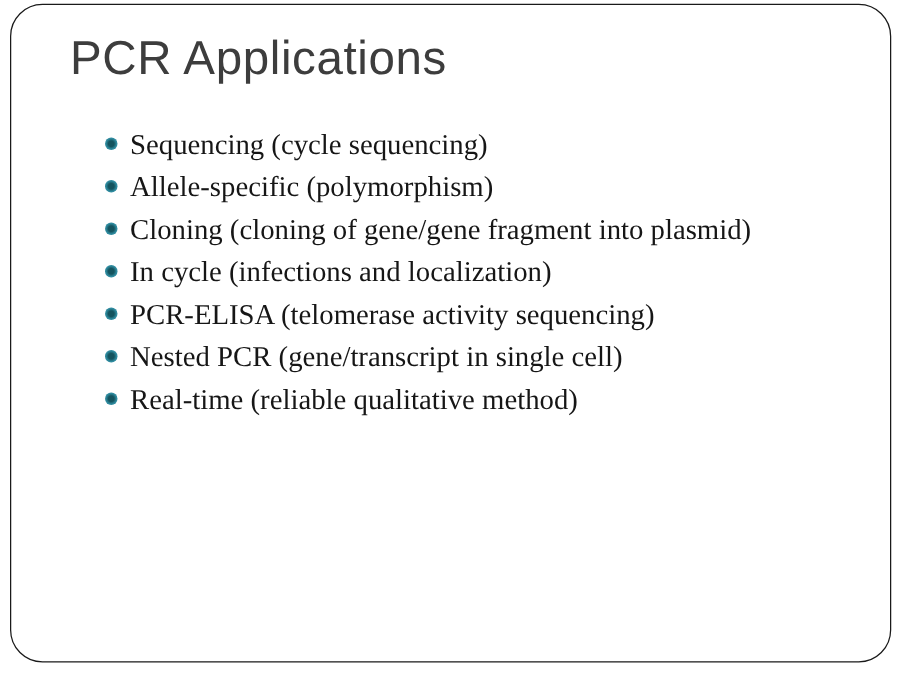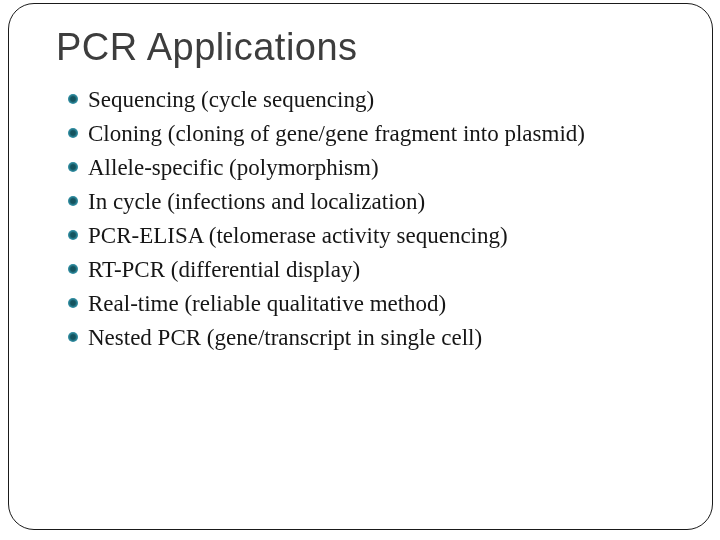--- a/index.html
+++ b/index.html
@@ -36,21 +36,21 @@
     letter-spacing: 0.5px;
     line-height: 46px;
     color: var(--title-color, #3d3d3d);
     white-space: nowrap;
   }
   .bullet-list {
     position: absolute;
     left: 64px;
     top: 83px;
     width: 600px;
-    margin: 0;
+    margin: 16px;
     padding: 0;
     list-style: none;
   }
   .bullet-list li {
     position: relative;
     padding-left: 24px;
     font-size: 23px;
     line-height: 34px;
     color: var(--body-color, #161616);
     white-space: nowrap;
@@ -75,40 +75,36 @@
 <div class="canvas">
   <div class="slide-border"></div>
   <div class="slide-title">PCR Applications</div>
   <ul class="bullet-list">
       <li>
     <span class="bullet"></span>
     <span>Sequencing (cycle sequencing)</span>
   </li>
       <li>
     <span class="bullet"></span>
-    <span>Cloning (cloning of gene/gene fragment into plasmid)</span>
+    <span>Allele-specific (polymorphism)</span>
   </li>
       <li>
     <span class="bullet"></span>
-    <span>Allele-specific (polymorphism)</span>
+    <span>Cloning (cloning of gene/gene fragment into plasmid)</span>
   </li>
       <li>
     <span class="bullet"></span>
     <span>In cycle (infections and localization)</span>
   </li>
       <li>
     <span class="bullet"></span>
     <span>PCR-ELISA (telomerase activity sequencing)</span>
   </li>
       <li>
     <span class="bullet"></span>
-    <span>RT-PCR (differential display)</span>
+    <span>Nested PCR (gene/transcript in single cell)</span>
   </li>
       <li>
     <span class="bullet"></span>
     <span>Real-time (reliable qualitative method)</span>
   </li>
-      <li>
-    <span class="bullet"></span>
-    <span>Nested PCR (gene/transcript in single cell)</span>
-  </li>
     </ul>
 </div>
 
 </body></html>

